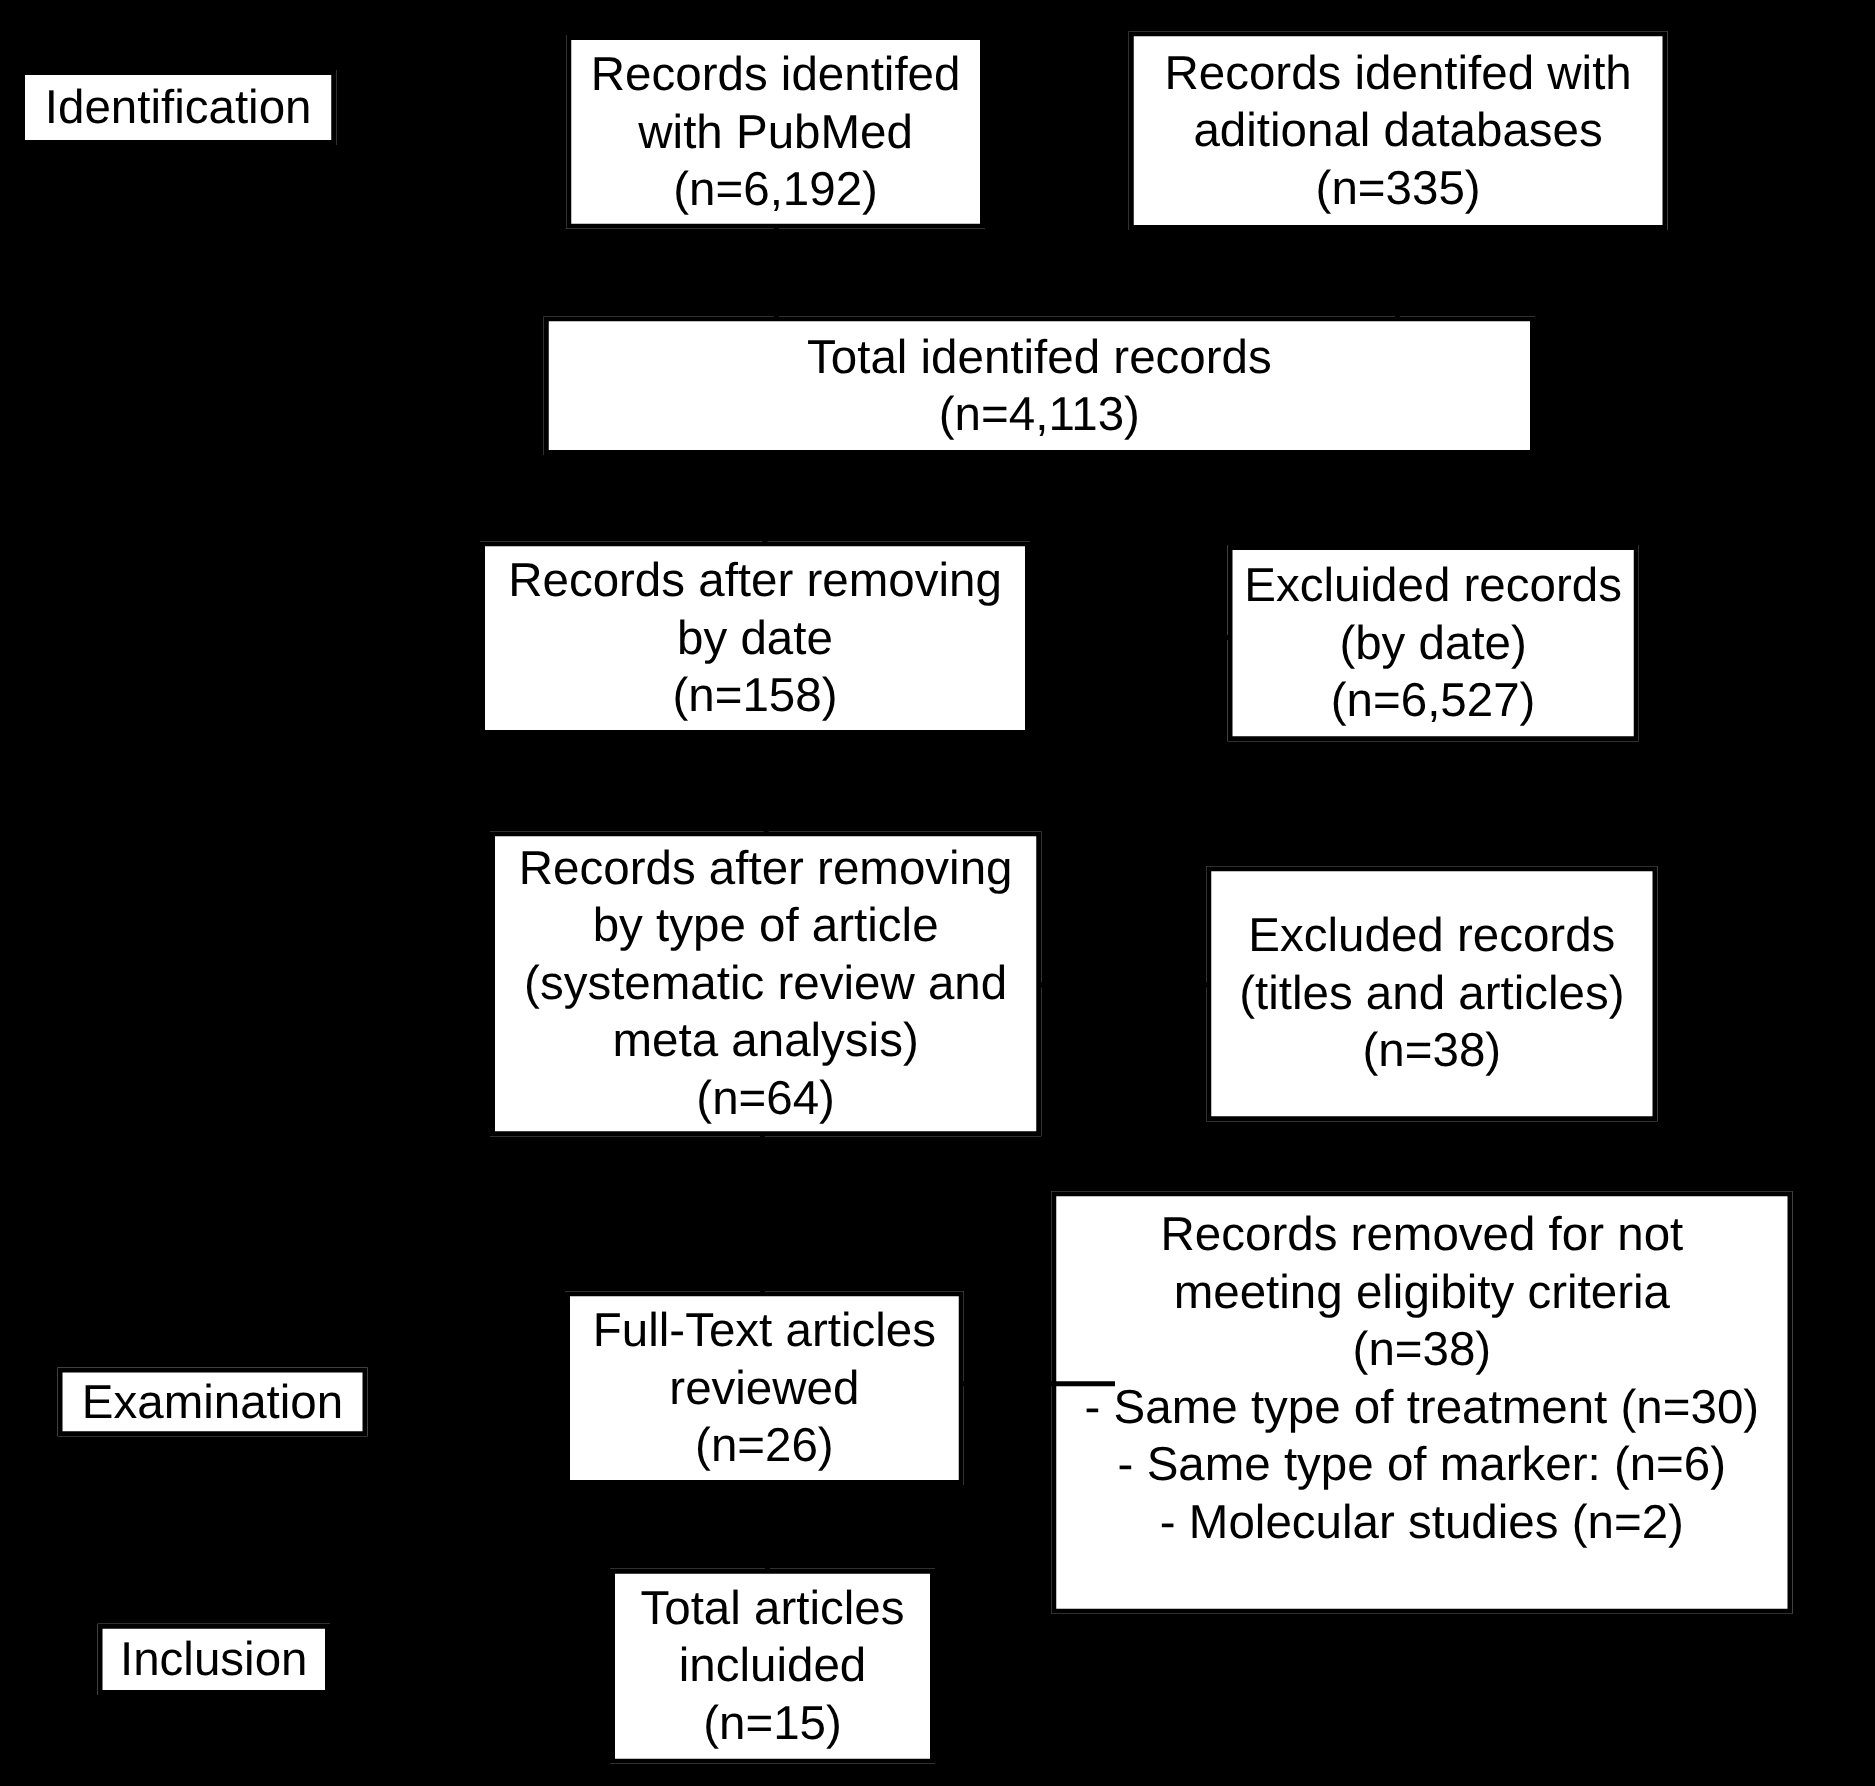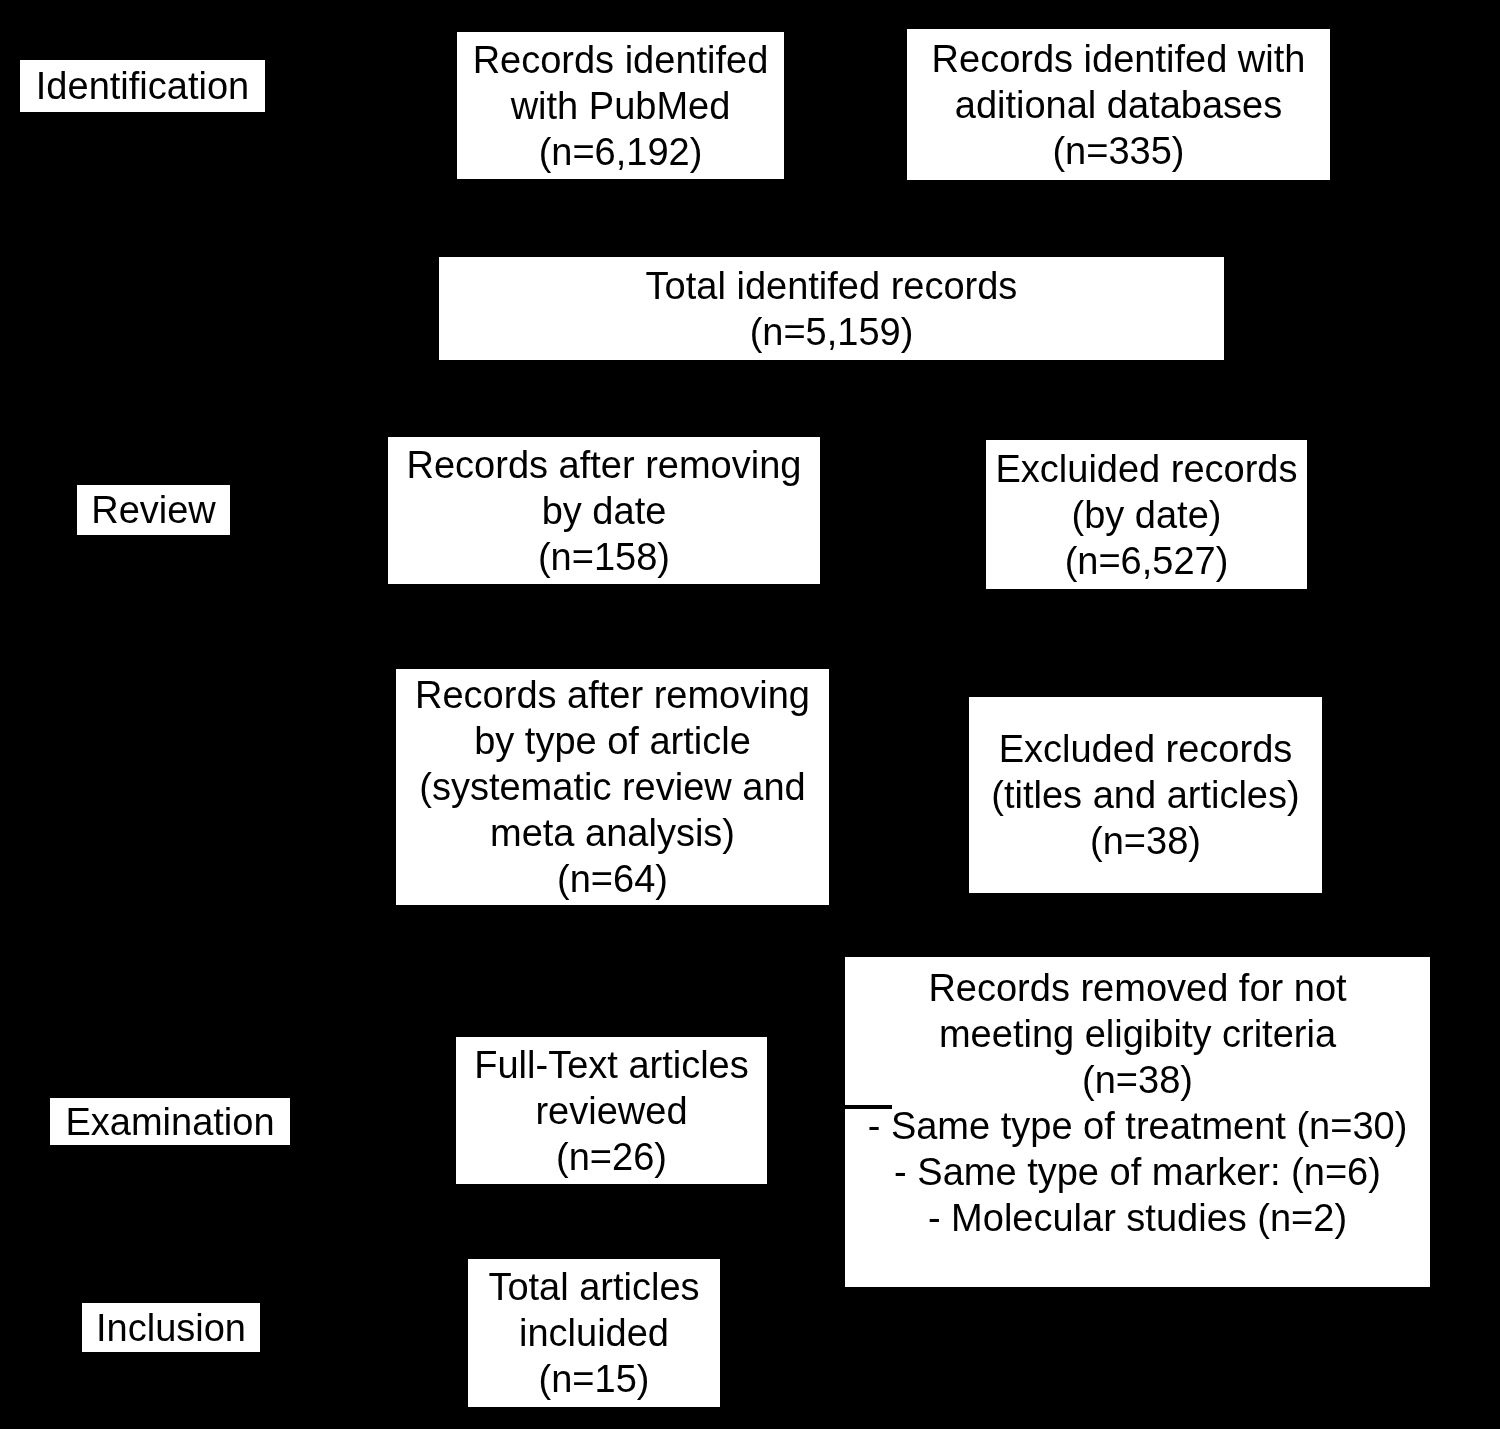--- a/index.html
+++ b/index.html
@@ -43,23 +43,20 @@
 </style>
 </head>
 <body>
 
 <div class="canvas">
 
   <div class="box" style="left:16px; top:56px; width:253px; height:60px;">
     <span class="txt">Identification</span>
   </div>
 
-  <div class="box" style="left:73px; top:481px; width:161px; height:58px;">
-    <span class="txt">Review</span>
-  </div>
 
   <div class="box" style="left:78px; top:1299px; width:186px; height:57px;">
     <span class="txt">Inclusion</span>
   </div>
 
   <div class="box" style="left:46px; top:1094px; width:248px; height:55px;">
     <span class="txt">Examination</span>
   </div>
 
   <div class="box" style="left:453px; top:28px; width:335px; height:155px;">
@@ -69,21 +66,21 @@
   </div>
 
   <div class="box" style="left:903px; top:25px; width:431px; height:159px;">
     <span class="txt">Records identifed with
 aditional databases
 (n=335)</span>
   </div>
 
   <div class="box" style="left:435px; top:253px; width:793px; height:111px;">
     <span class="txt">Total identifed records
-(n=5,159)</span>
+(n=4,113)</span>
   </div>
 
   <div class="box" style="left:384px; top:433px; width:440px; height:155px;">
     <span class="txt">Records after removing
 by date
 (n=158)</span>
   </div>
 
   <div class="box" style="left:982px; top:436px; width:329px; height:157px;">
     <span class="txt">Excluided records
@@ -113,21 +110,21 @@
 
   <div class="box top-align" style="left:841px; top:953px; width:593px; height:338px;">
     <span class="txt">Records removed for not
 meeting eligibity criteria
 (n=38)
 - Same type of treatment (n=30)
 - Same type of marker: (n=6)
 - Molecular studies (n=2)</span>
   </div>
 
-  <div class="box" style="left:464px; top:1255px; width:260px; height:156px;">
+  <div class="box" style="left:488px; top:1255px; width:260px; height:156px;">
     <span class="txt">Total articles
 incluided
 (n=15)</span>
   </div>
 
   <div class="line" style="left:619px; top:181px; width:4px; height:74px;"></div>
   <div class="line" style="left:1116px; top:182px; width:4px; height:73px;"></div>
   <div class="line" style="left:610px; top:362px; width:4px; height:73px;"></div>
   <div class="line" style="left:611px; top:586px; width:4px; height:81px;"></div>
   <div class="line" style="left:608px; top:907px; width:4px; height:128px;"></div>

